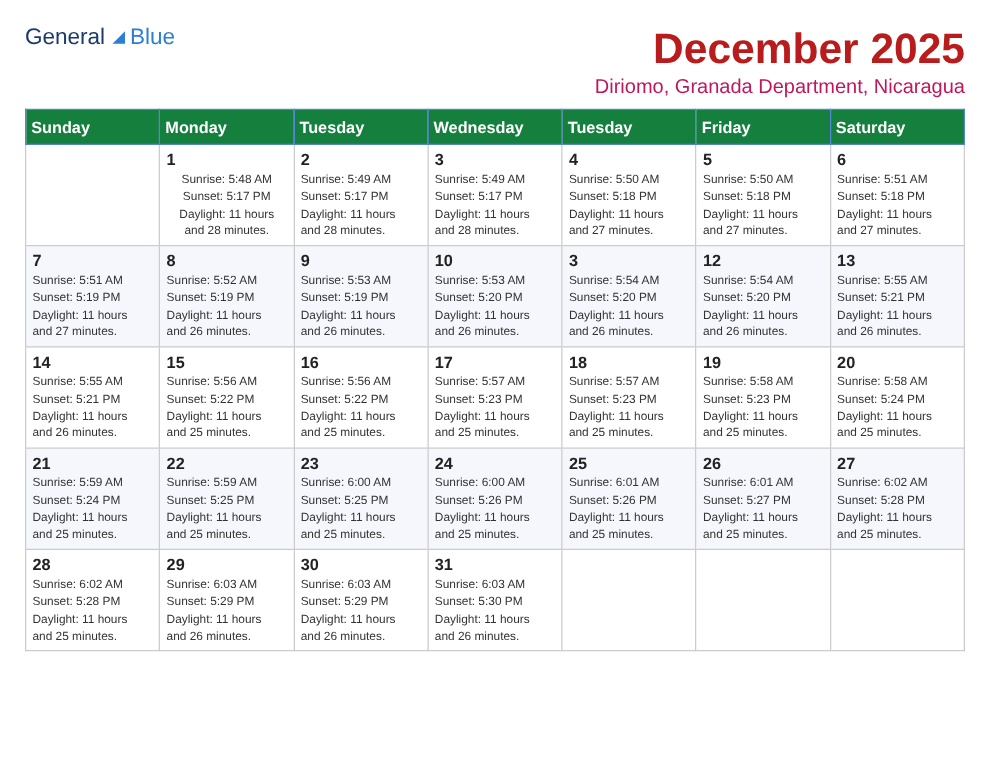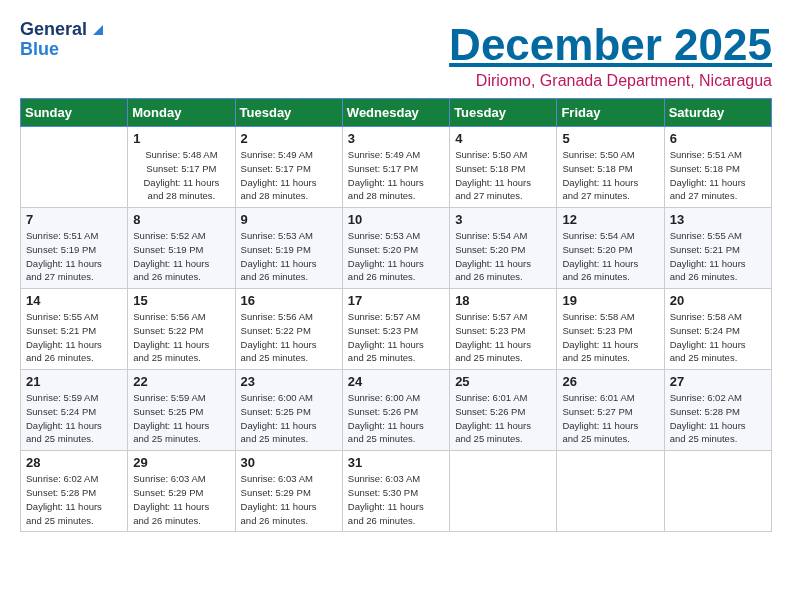--- a/index.html
+++ b/index.html
@@ -11,36 +11,35 @@
       padding: 20px;
     }
     .header {
       display: flex;
       justify-content: space-between;
       align-items: flex-start;
       margin-bottom: 8px;
     }
     .logo {
       display: flex;
-      flex-direction: column;
+      flex-direction: row;
       font-size: 18px;
-      font-weight: bold;
+      font-weight: normal;
       color: #1a3a6b;
       line-height: 1.1;
     }
     .logo-general { color: #1a3a6b; }
     .logo-blue { color: #2a7fd4; }
     .title-block {
       text-align: right;
     }
     .month-title {
-      font-size: 44px;
+      font-size: 34px;
       font-weight: bold;
-      color: #0369a1;
-      text-decoration: underline;
+      color: #b91c1c;
     }
     .location-title {
       font-size: 16px;
       color: #be185d;
       margin-top: 2px;
       margin-left: 12px;
     }
     .calendar {
       width: 100%;
       border-collapse: collapse;

